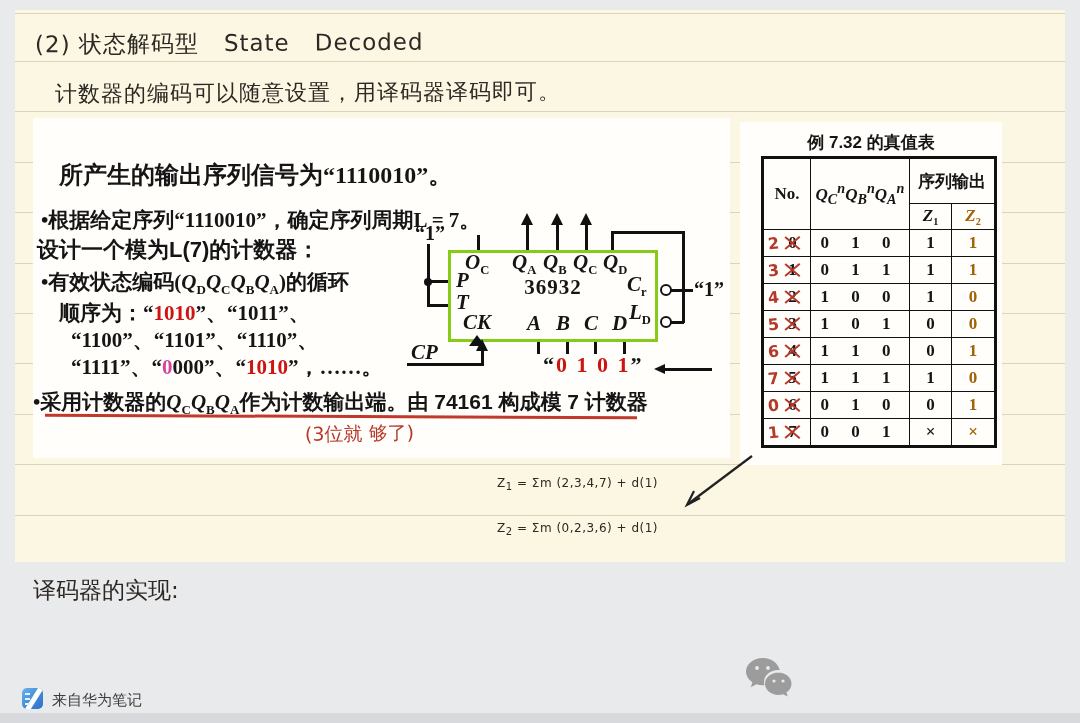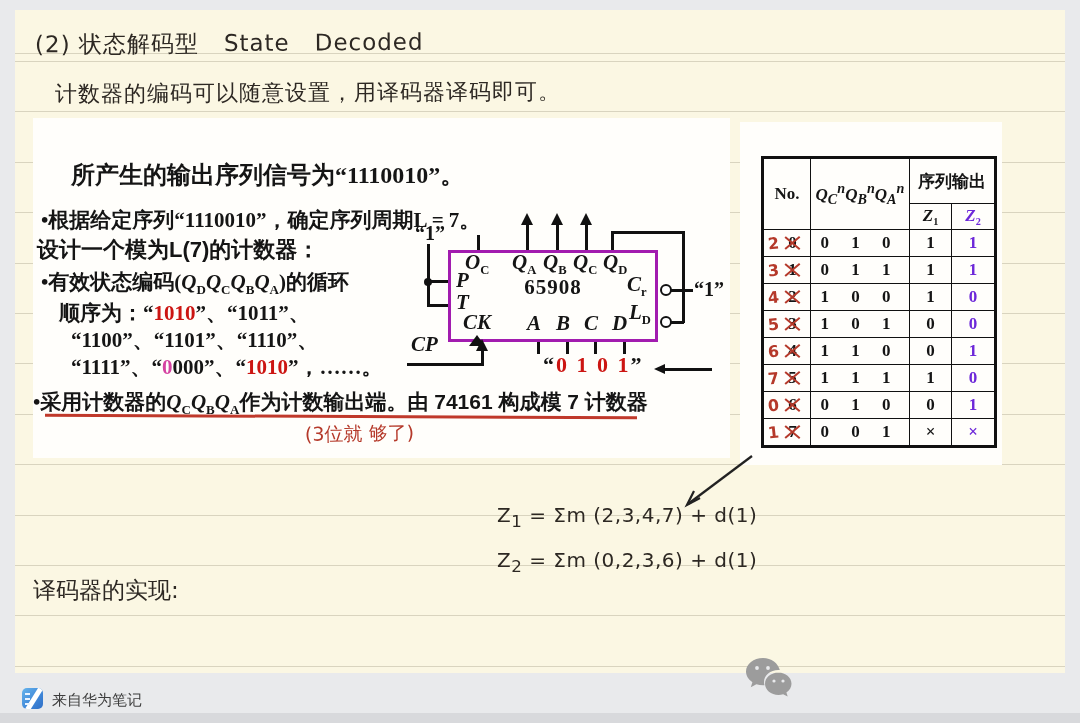--- a/index.html
+++ b/index.html
@@ -5,80 +5,80 @@
   html,body{margin:0;padding:0;}
   body{
     width:1080px;height:723px;position:relative;overflow:hidden;
     background:#e9eaec;
     font-family:"Liberation Sans",sans-serif;
     -webkit-font-smoothing:antialiased;
   }
   .abs{position:absolute;}
   
   .page{
-    position:absolute;left:15px;top:10px;width:1050px;height:663px;
+    position:absolute;left:15px;top:10px;width:1050px;height:552px;
     background:
       repeating-linear-gradient(180deg,#d9d4bf 0 1px,transparent 1px 50.4px),
       #fbf7e3;
     background-position:0 51px,0 0;
   }
   .hw{font-family:"DejaVu Sans",sans-serif;color:#2d2823;white-space:pre;}
   .hw-red{font-family:"DejaVu Sans",sans-serif;color:#b5392a;}
   .hw-line1{left:20px;top:18px;font-size:23px;letter-spacing:1px;transform:rotate(-.4deg);}
   .hw-line2{left:40px;top:68px;font-size:22px;letter-spacing:1px;transform:rotate(-.3deg);}
   .hw-bottom{left:18px;top:565px;font-size:23px;}
-  .hw-eq{font-size:20px;letter-spacing:.5px;margin-top:27px;}
+  .hw-eq{font-size:12px;letter-spacing:.5px;}
   .eq1{left:482px;top:466px;}
   .eq2{left:482px;top:511px;}
   
   .slide{
     position:absolute;left:18px;top:108px;width:697px;height:340px;
     background:#fffefb;font-family:"Liberation Serif",serif;color:#151515;
   }
   .slide .t{position:absolute;font-weight:bold;font-size:24px;white-space:nowrap;}
   .slide .b{position:absolute;font-weight:bold;font-size:21px;white-space:nowrap;}
   .hei{font-family:"Liberation Sans",sans-serif;font-weight:bold;}
   .red{color:#cc1512;}
   .mag{color:#d543a2;}
   .slide sub{font-size:.62em;}
   .redline{position:absolute;left:12px;top:297px;width:592px;height:3px;background:#c0392b;transform:rotate(.25deg);}
   .note-red{position:absolute;left:272px;top:303px;font-size:19px;transform:rotate(-1deg);}
   
   .wire{position:absolute;background:#111;}
   .chip{
     position:absolute;left:415px;top:132px;width:204px;height:86px;
-    border:3px solid #a21caf;background:#fffefb;
+    border:3px solid #84cc16;background:#fffefb;
   }
   .chip .pin{position:absolute;font-weight:bold;font-size:21px;font-style:italic;font-family:"Liberation Serif",serif;}
   .chip .pin sub{font-size:.6em;font-style:normal;}
   .chip-name{position:absolute;left:44px;top:22px;width:116px;text-align:center;font-weight:bold;font-size:25px;font-style:normal !important;letter-spacing:1px;font-family:"Liberation Serif",serif;}
   .arr-up{position:absolute;width:0;height:0;border-left:6px solid transparent;border-right:6px solid transparent;border-bottom:12px solid #111;}
   .arr-left{position:absolute;width:0;height:0;border-top:5px solid transparent;border-bottom:5px solid transparent;border-right:11px solid #111;}
   .bubble{position:absolute;width:8px;height:8px;border:2px solid #111;border-radius:50%;background:#fff;}
   .dot{position:absolute;width:8px;height:8px;border-radius:50%;background:#111;}
   .const{position:absolute;font-family:"Liberation Serif",serif;font-weight:bold;font-size:20px;}
-  .cp{position:absolute;left:378px;top:214px;font-family:"Liberation Serif",serif;font-weight:bold;font-style:italic;font-size:21px;}
+  .cp{position:absolute;left:378px;top:222px;font-family:"Liberation Serif",serif;font-weight:bold;font-style:italic;font-size:21px;}
   .preset{position:absolute;left:466px;top:234px;font-family:"Liberation Serif",serif;font-weight:bold;font-size:22px;letter-spacing:2px;margin-left:44px;}
   .wedge{position:absolute;left:436px;top:217px;width:0;height:0;border-left:8px solid transparent;border-right:8px solid transparent;border-bottom:11px solid #111;}
   
   .tbox{
     position:absolute;left:725px;top:112px;width:262px;height:343px;
     background:#fffefb;color:#151515;
   }
   .tbox-title{position:absolute;left:0;top:9px;width:100%;text-align:center;font-weight:bold;font-size:17px;font-family:"Liberation Sans",sans-serif;}
   table.tt{position:absolute;left:21px;top:34px;border-collapse:collapse;table-layout:fixed;font-family:"Liberation Serif",serif;}
   table.tt th,table.tt td{border:1.6px solid #111;padding:0;text-align:center;font-size:17px;font-weight:bold;}
   table.tt{border:3px solid #111;}
   th.h-no{width:46px;}th.h-q{width:98px;}th.h-z1{width:41px;}th.h-z2{width:42px;}
   .hrow1 th{height:44px;font-size:18px;}
   .hrow2 th{height:25px;font-style:italic;}
   .hrow2 th sub{font-style:normal;font-size:.6em;}
   table.tt td{height:26px;}
   td.q{letter-spacing:9px;padding-left:6px;}
-  td.z2,.red-t{color:#6d28d9;}
+  td.z2,.red-t{color:#a16207;}
   .nocell{display:flex;align-items:center;justify-content:flex-start;gap:7px;padding-left:4px;}
   .nocell .hwno{font-family:"DejaVu Sans",sans-serif;color:#b5392a;font-size:16px;font-weight:bold;transform:rotate(-6deg);}
   .struck{position:relative;font-family:"Liberation Serif",serif;display:inline-block;padding:0 2px;}
   .struck::before,.struck::after{content:"";position:absolute;left:-3px;right:-3px;top:47%;height:2px;background:#b5392a;}
   .struck::before{transform:rotate(40deg);}
   .struck::after{transform:rotate(-40deg);}
   
   .src-icon{
     position:absolute;left:22px;top:688px;width:21px;height:21px;border-radius:5px;
     background:linear-gradient(135deg,#66b5ec 0%,#3f86d8 60%,#2f6fc6 100%);overflow:hidden;
@@ -92,21 +92,21 @@
 </style>
 </head>
 <body>
 
 <div class="page">
 
   <div class="abs hw hw-line1">(2) 状态解码型   State   Decoded</div>
   <div class="abs hw hw-line2">计数器的编码可以随意设置，用译码器译码即可。</div>
 
   <div class="slide">
-    <div class="t" style="left:38px;top:41px;">所产生的输出序列信号为“1110010”。</div>
+    <div class="t" style="left:26px;top:41px;">所产生的输出序列信号为“1110010”。</div>
     <div class="b" style="left:8px;top:88px;">•根据给定序列“1110010”，确定序列周期L = 7。</div>
     <div class="b hei" style="left:4px;top:117px;font-size:22px;">设计一个模为L(7)的计数器：</div>
     <div class="b" style="left:8px;top:150px;">•有效状态编码(<i>Q</i><sub>D</sub><i>Q</i><sub>C</sub><i>Q</i><sub>B</sub><i>Q</i><sub>A</sub>)的循环</div>
     <div class="b" style="left:26px;top:181px;">顺序为：“<span class="red">1010</span>”、“1011”、</div>
     <div class="b" style="left:38px;top:208px;text-align:right;">“1100”、“1101”、“1110”、</div>
     <div class="b" style="left:38px;top:235px;">“1111”、“<span class="mag">0</span>000”、“<span class="red">1010</span>”，……。</div>
     <div class="b" style="left:0;top:270px;">•采用计数器的<i>Q</i><sub>C</sub><i>Q</i><sub>B</sub><i>Q</i><sub>A</sub>作为计数输出端。<span class="hei">由 74161 构成模 7 计数器</span></div>
     <div class="redline"></div>
     <div class="note-red hw-red">(3位就 够了)</div>
 
@@ -133,21 +133,21 @@
     <div class="bubble" style="left:627px;top:166px;"></div>
     <div class="bubble" style="left:627px;top:198px;"></div>
     <div class="const" style="left:661px;top:160px;">“1”</div>
 
     <div class="chip">
       <div class="pin" style="left:14px;top:-3px;"><i>O</i><sub>C</sub></div>
       <div class="pin" style="left:61px;top:-3px;"><i>Q</i><sub>A</sub></div>
       <div class="pin" style="left:92px;top:-3px;"><i>Q</i><sub>B</sub></div>
       <div class="pin" style="left:122px;top:-3px;"><i>Q</i><sub>C</sub></div>
       <div class="pin" style="left:152px;top:-3px;"><i>Q</i><sub>D</sub></div>
-      <div class="pin chip-name">65908</div>
+      <div class="pin chip-name">36932</div>
       <div class="pin" style="left:5px;top:15px;">P</div>
       <div class="pin" style="left:5px;top:37px;">T</div>
       <div class="pin" style="left:176px;top:19px;"><i>C</i><sub>r</sub></div>
       <div class="pin" style="left:178px;top:47px;"><i>L</i><sub>D</sub></div>
       <div class="pin" style="left:12px;top:57px;">CK</div>
       <div class="pin" style="left:76px;top:58px;">A</div>
       <div class="pin" style="left:105px;top:58px;">B</div>
       <div class="pin" style="left:133px;top:58px;">C</div>
       <div class="pin" style="left:161px;top:58px;">D</div>
     </div>
@@ -161,20 +161,21 @@
     <div class="wire" style="left:504px;top:224px;width:2.5px;height:12px;"></div>
     <div class="wire" style="left:533px;top:224px;width:2.5px;height:12px;"></div>
     <div class="wire" style="left:561px;top:224px;width:2.5px;height:12px;"></div>
     <div class="wire" style="left:590px;top:224px;width:2.5px;height:12px;"></div>
     <div class="preset">“<span class="red">0</span> <span class="red">1</span> <span class="red">0</span> <span class="red">1</span>”</div>
     <div class="wire" style="left:631px;top:250px;width:48px;height:2.5px;"></div>
     <div class="arr-left" style="left:621px;top:246px;"></div>
   </div>
 
   <div class="tbox">
+    <div class="tbox-title">例 7.32 的真值表</div>
     <table class="tt">
       <thead>
         <tr class="hrow1">
           <th class="h-no" rowspan="2">No.</th>
           <th class="h-q" rowspan="2" style="font-style:italic;"><i>Q</i><sub>C</sub><sup>n</sup><i>Q</i><sub>B</sub><sup>n</sup><i>Q</i><sub>A</sub><sup>n</sup></th>
           <th colspan="2">序列输出</th>
         </tr>
         <tr class="hrow2">
           <th class="h-z1">Z<sub>1</sub></th>
           <th class="h-z2 red-t">Z<sub>2</sub></th>

